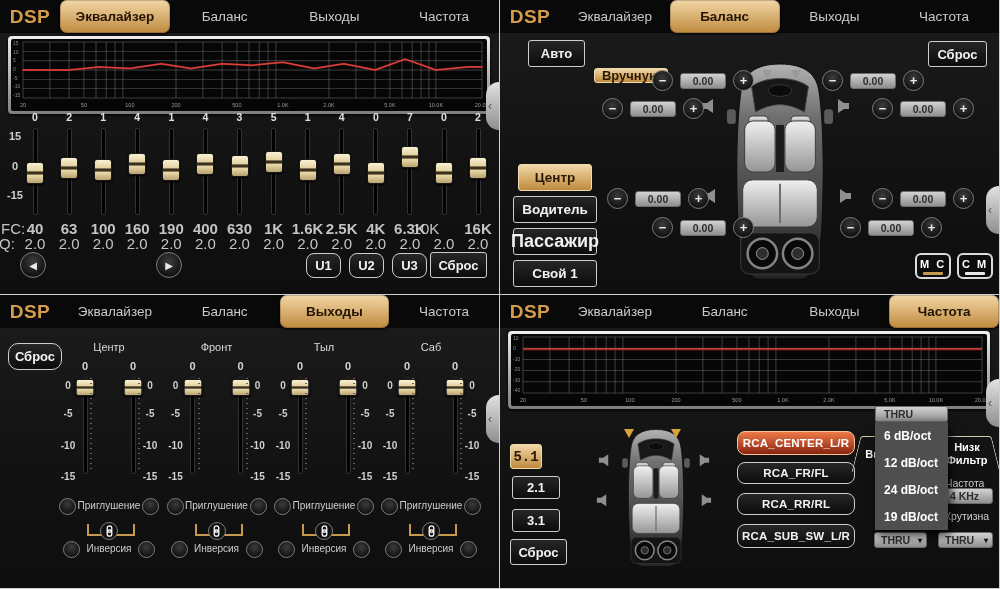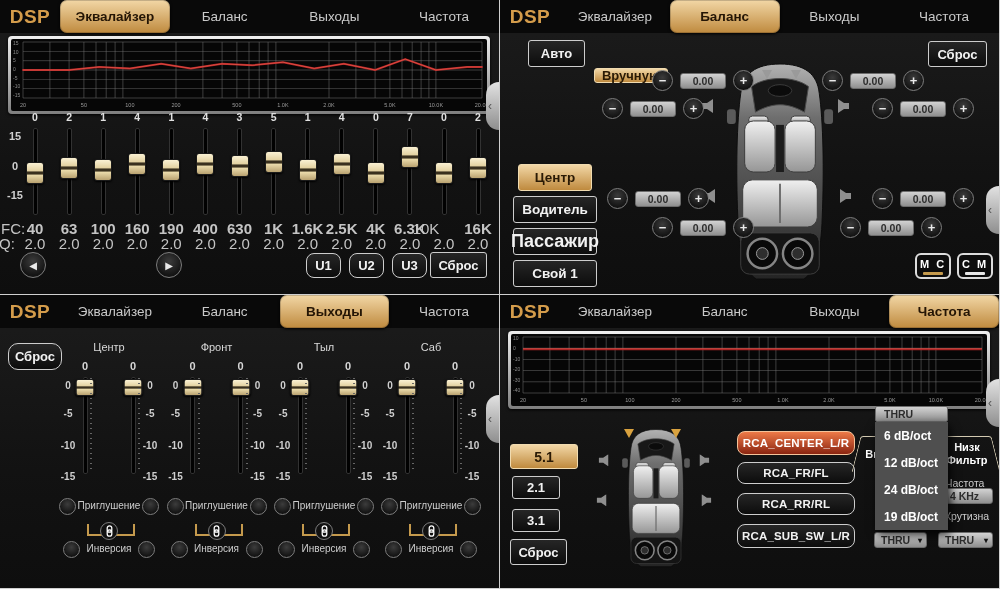--- a/index.html
+++ b/index.html
@@ -561,21 +561,21 @@
             <text x="271.9" y="68" font-size="5.5" fill="#9a9a9a" text-anchor="middle" font-family="Liberation Sans,sans-serif">1.0K</text>
             <text x="318.0" y="68" font-size="5.5" fill="#9a9a9a" text-anchor="middle" font-family="Liberation Sans,sans-serif">2.0K</text>
             <text x="378.9" y="68" font-size="5.5" fill="#9a9a9a" text-anchor="middle" font-family="Liberation Sans,sans-serif">5.0K</text>
             <text x="424.9" y="68" font-size="5.5" fill="#9a9a9a" text-anchor="middle" font-family="Liberation Sans,sans-serif">10.0K</text>
             <text x="471.0" y="68" font-size="5.5" fill="#9a9a9a" text-anchor="middle" font-family="Liberation Sans,sans-serif">20.0K</text>
             <line x1="12" y1="15.3" x2="471" y2="15.3" stroke="#c02828" stroke-width="2" opacity="0.9"></line>
             <line x1="12" y1="14.3" x2="471" y2="14.3" stroke="#ff7a6a" stroke-width="0.6" opacity="0.7"></line>
           </svg>
         </div>
     </div>
-    <div class="btn gold" style="left:10px;top:149px;width:68px;height:25px;font-size:14px;">5.1</div>
+    <div class="btn gold" style="left:10px;top:149px;width:32px;height:25px;font-size:14px;font-family:Liberation Mono, monospace;">5.1</div>
     <div class="btn" style="left:12px;top:181px;width:48px;height:23px;">2.1</div>
     <div class="btn" style="left:12px;top:214px;width:48px;height:23px;">3.1</div>
     <div class="btn" style="left:10px;top:244px;width:57px;height:26px;">Сброс</div>
     <div class="abs" id="xo-car" style="left:112px;top:132px;width:88px;height:144px;"><svg viewBox="0 0 110 230" width="100%" height="100%">
           <defs>
             <linearGradient id="xcg" x1="0" y1="0" x2="0" y2="1">
               <stop offset="0" stop-color="#b2b2b2"></stop>
               <stop offset="0.25" stop-color="#6e6e6e"></stop>
               <stop offset="1" stop-color="#242424"></stop>
             </linearGradient>

